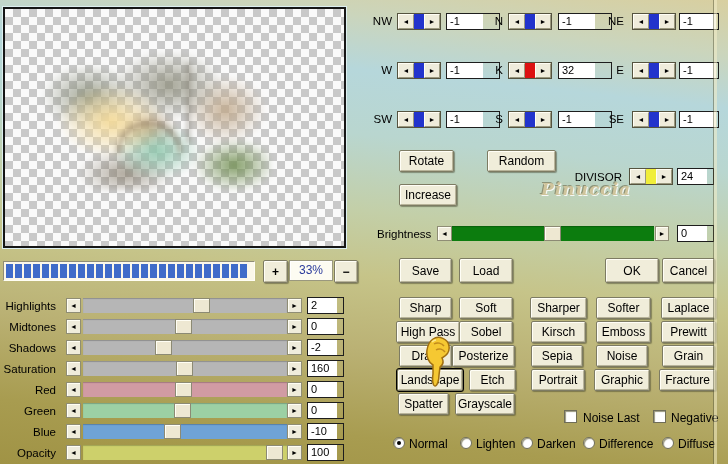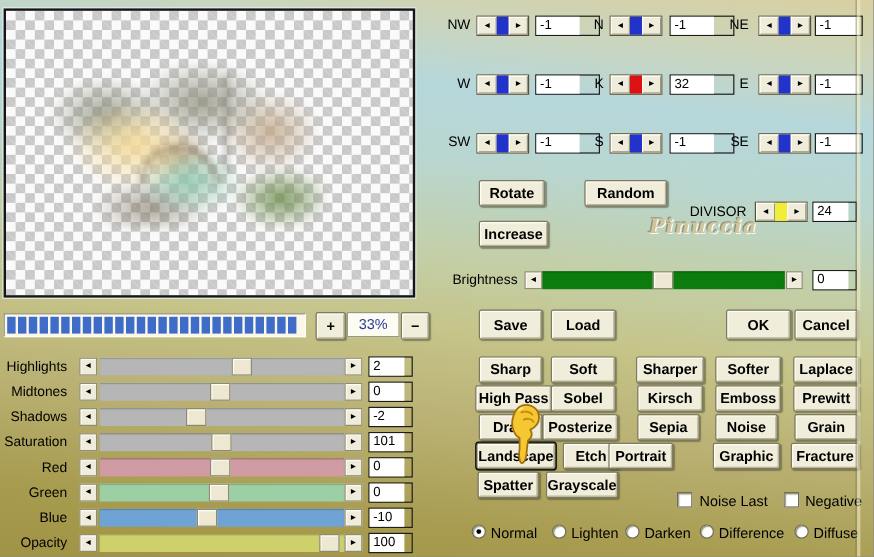--- a/index.html
+++ b/index.html
@@ -23,21 +23,21 @@
       radial-gradient(ellipse 26% 28% at 84% 82%, rgba(112,142,80,.85), rgba(112,142,80,0) 70%),
       radial-gradient(ellipse 30% 26% at 36% 88%, rgba(124,112,92,.6), rgba(124,112,92,0) 70%),
       radial-gradient(ellipse 20% 22% at 46% 56%, rgba(168,142,110,.8), rgba(168,142,110,0) 70%);}
   .arch{position:absolute;left:32%;top:50%;width:58px;height:28px;border:4px solid rgba(124,104,82,.5);
     border-bottom:none;border-radius:60px 60px 0 0;}
   .pole{position:absolute;left:63%;top:8%;width:3px;height:58%;background:rgba(98,88,74,.45);}
   
   .btn{position:absolute;display:flex;align-items:center;justify-content:center;
     background:#f0edda;border:1px solid #7d7b63;border-radius:2px;color:#000;
     box-shadow:inset 1px 1px 0 #fffef6, inset -1px -1px 0 #b8b49a, 1px 1px 1px rgba(70,70,45,.5);
-    font-size:12px;cursor:default;white-space:nowrap;font-weight:bold;}
+    font-size:12px;cursor:default;white-space:nowrap;}
   .btn.focused{outline:1px solid #000;}
   
   .segbar{position:absolute;left:3px;top:261px;width:252px;height:20px;box-sizing:border-box;
     background:#fbf8ea;border:1px solid;border-color:#8f8d75 #fffef4 #fffef4 #8f8d75;
     display:flex;gap:2px;padding:2px;}
   .seg{flex:none;width:7px;height:14px;background:#3f6cc9;}
   .pct{position:absolute;left:289px;top:260px;width:44px;height:21px;box-sizing:border-box;
     background:#fdfcf2;border:1px solid #9a987e;box-shadow:inset 1px 1px 0 #fff;
     color:#2a3a9c;font-size:12px;text-align:center;line-height:19px;}
   
@@ -159,21 +159,21 @@
       <span class="vfill">-2</span>
     </div>
 
   <div class="slbl" style="left:0;top:363px">Saturation</div>
   <div class="abtn" style="left:66px;top:361px">◄</div>
   <div class="track" style="left:83px;top:361px">
       <div class="thumb" style="left:93px"></div>
     </div>
   <div class="abtn" style="left:287px;top:361px">►</div>
   <div class="vbox vb37" style="left:307px;top:360px">
-      <span class="vfill">101</span>
+      <span class="vfill">160</span>
     </div>
 
   <div class="slbl" style="left:0;top:384px">Red</div>
   <div class="abtn" style="left:66px;top:382px">◄</div>
   <div class="track tr-red" style="left:83px;top:382px">
       <div class="thumb" style="left:92px"></div>
     </div>
   <div class="abtn" style="left:287px;top:382px">►</div>
   <div class="vbox vb37" style="left:307px;top:381px">
       <span class="vfill">0</span>
@@ -342,21 +342,21 @@
   <div class="btn" style="left:661px;top:321px;width:53px;height:20px">Prewitt</div>
 
   <div class="btn" style="left:399px;top:345px;width:51px;height:20px">Draw</div>
   <div class="btn" style="left:452px;top:345px;width:61px;height:20px">Posterize</div>
   <div class="btn" style="left:531px;top:345px;width:50px;height:20px">Sepia</div>
   <div class="btn" style="left:596px;top:345px;width:50px;height:20px">Noise</div>
   <div class="btn" style="left:662px;top:345px;width:51px;height:20px">Grain</div>
 
   <div class="btn focused" style="left:397px;top:369px;width:64px;height:20px">Landscape</div>
   <div class="btn" style="left:469px;top:369px;width:45px;height:20px">Etch</div>
-  <div class="btn" style="left:507px;top:369px;width:52px;height:20px">Portrait</div>
+  <div class="btn" style="left:531px;top:369px;width:52px;height:20px">Portrait</div>
   <div class="btn" style="left:594px;top:369px;width:54px;height:20px">Graphic</div>
   <div class="btn" style="left:659px;top:369px;width:55px;height:20px">Fracture</div>
 
   <div class="btn" style="left:398px;top:393px;width:49px;height:20px">Spatter</div>
   <div class="btn" style="left:455px;top:393px;width:58px;height:20px">Grayscale</div>
 
   <div class="cb" style="left:564px;top:410px"></div>
   <div class="lbl12" style="left:583px;top:411px">Noise Last</div>
   <div class="cb" style="left:653px;top:410px"></div>
   <div class="lbl12" style="left:671px;top:411px">Negative</div>

